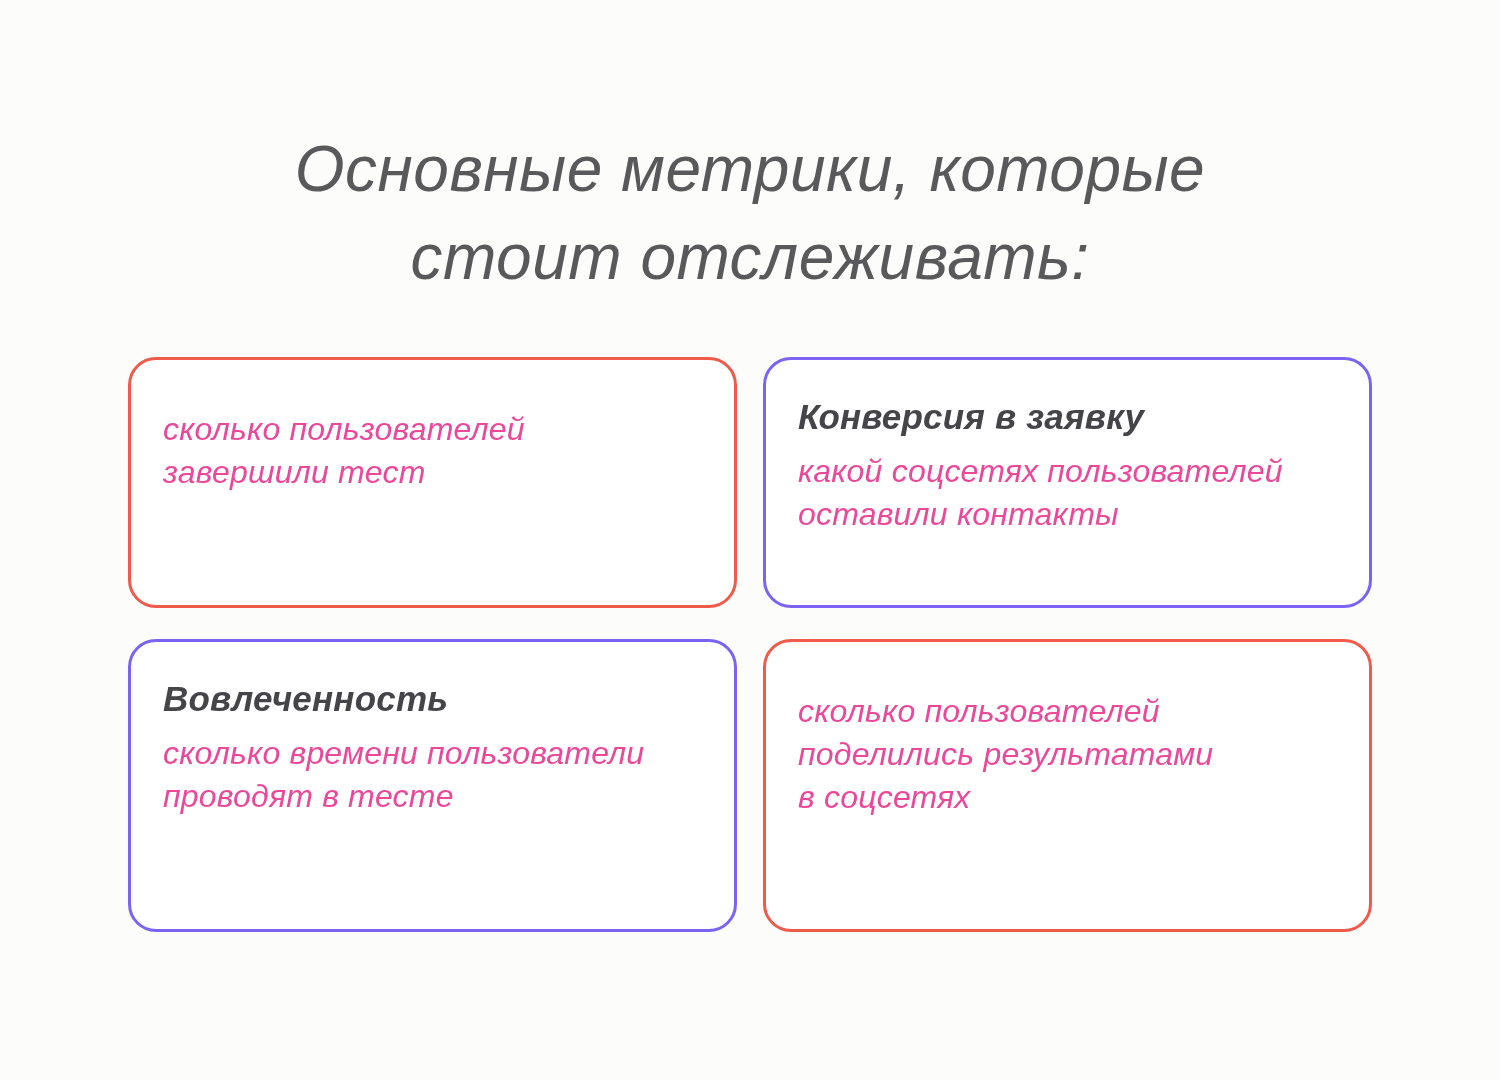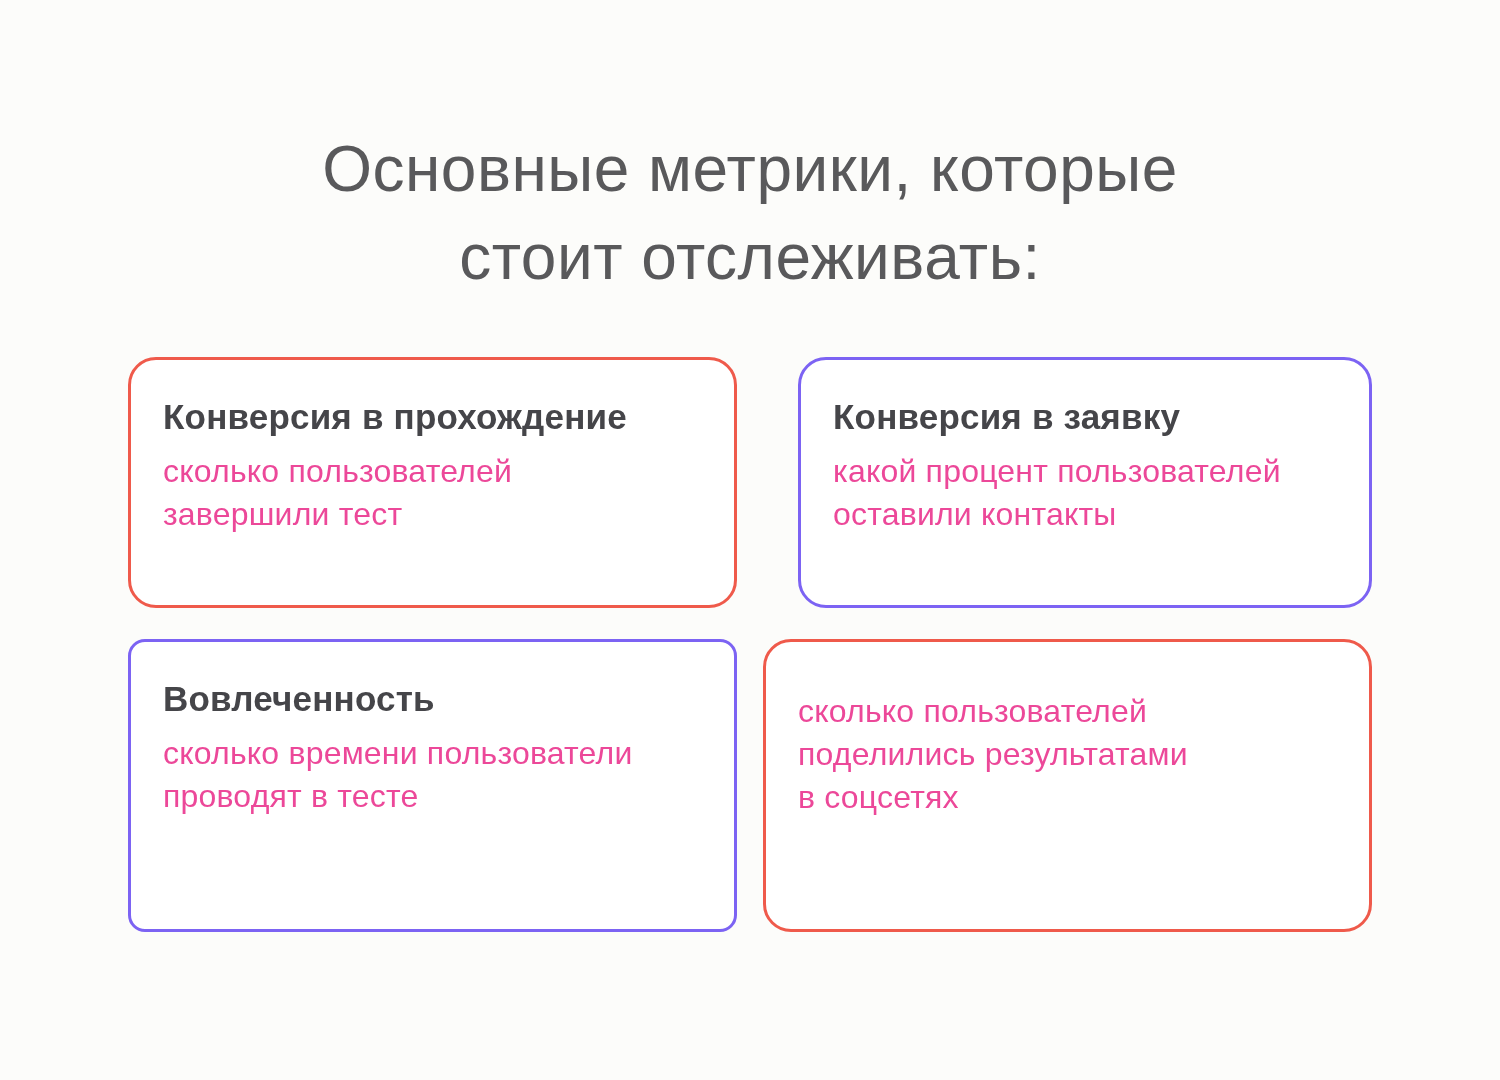--- a/index.html
+++ b/index.html
@@ -1,15 +1,15 @@
 <!DOCTYPE html>
 <html><head>
 <meta charset="utf-8">
 <style>
-  * { margin: 0; padding: 0; box-sizing: border-box; }
+  * { margin: 0; padding: 0; box-sizing: border-box; font-style: italic; }
 
   html, body {
     width: 1500px;
     height: 1080px;
     background: #FCFCFA;
     font-family: "Liberation Sans", sans-serif;
     overflow: hidden;
   }
 
   .slide {
@@ -75,32 +75,31 @@
 <body style="background: rgb(252, 252, 250);">
 
 <div class="slide">
 
   <h1 class="page-title" style="color: rgb(89, 89, 91);">Основные метрики, которые
 стоит отслеживать:</h1>
 
   <div class="cards">
 
     <div class="card row1" style="border-color: rgb(239, 90, 75);">
-      <div class="card-title">Конверсия в прохождение</div>
       <div class="card-description">сколько пользователей
 завершили тест</div>
     </div>
 
-    <div class="card row1" style="border-color: rgb(124, 99, 243); margin-left: 35px;">
+    <div class="card row1" style="border-color: rgb(124, 99, 243);">
       <div class="card-title">Конверсия в заявку</div>
-      <div class="card-description">какой процент пользователей
+      <div class="card-description">какой соцсетях пользователей
 оставили контакты</div>
     </div>
 
-    <div class="card row2" style="border-color: rgb(124, 99, 243); border-radius: 17px;">
+    <div class="card row2" style="border-color: rgb(124, 99, 243);">
       <div class="card-title">Вовлеченность</div>
       <div class="card-description">сколько времени пользователи
 проводят в тесте</div>
     </div>
 
     <div class="card row2" style="border-color: rgb(239, 90, 75);">
       <div class="card-description">сколько пользователей
 поделились результатами
 в соцсетях</div>
     </div>

